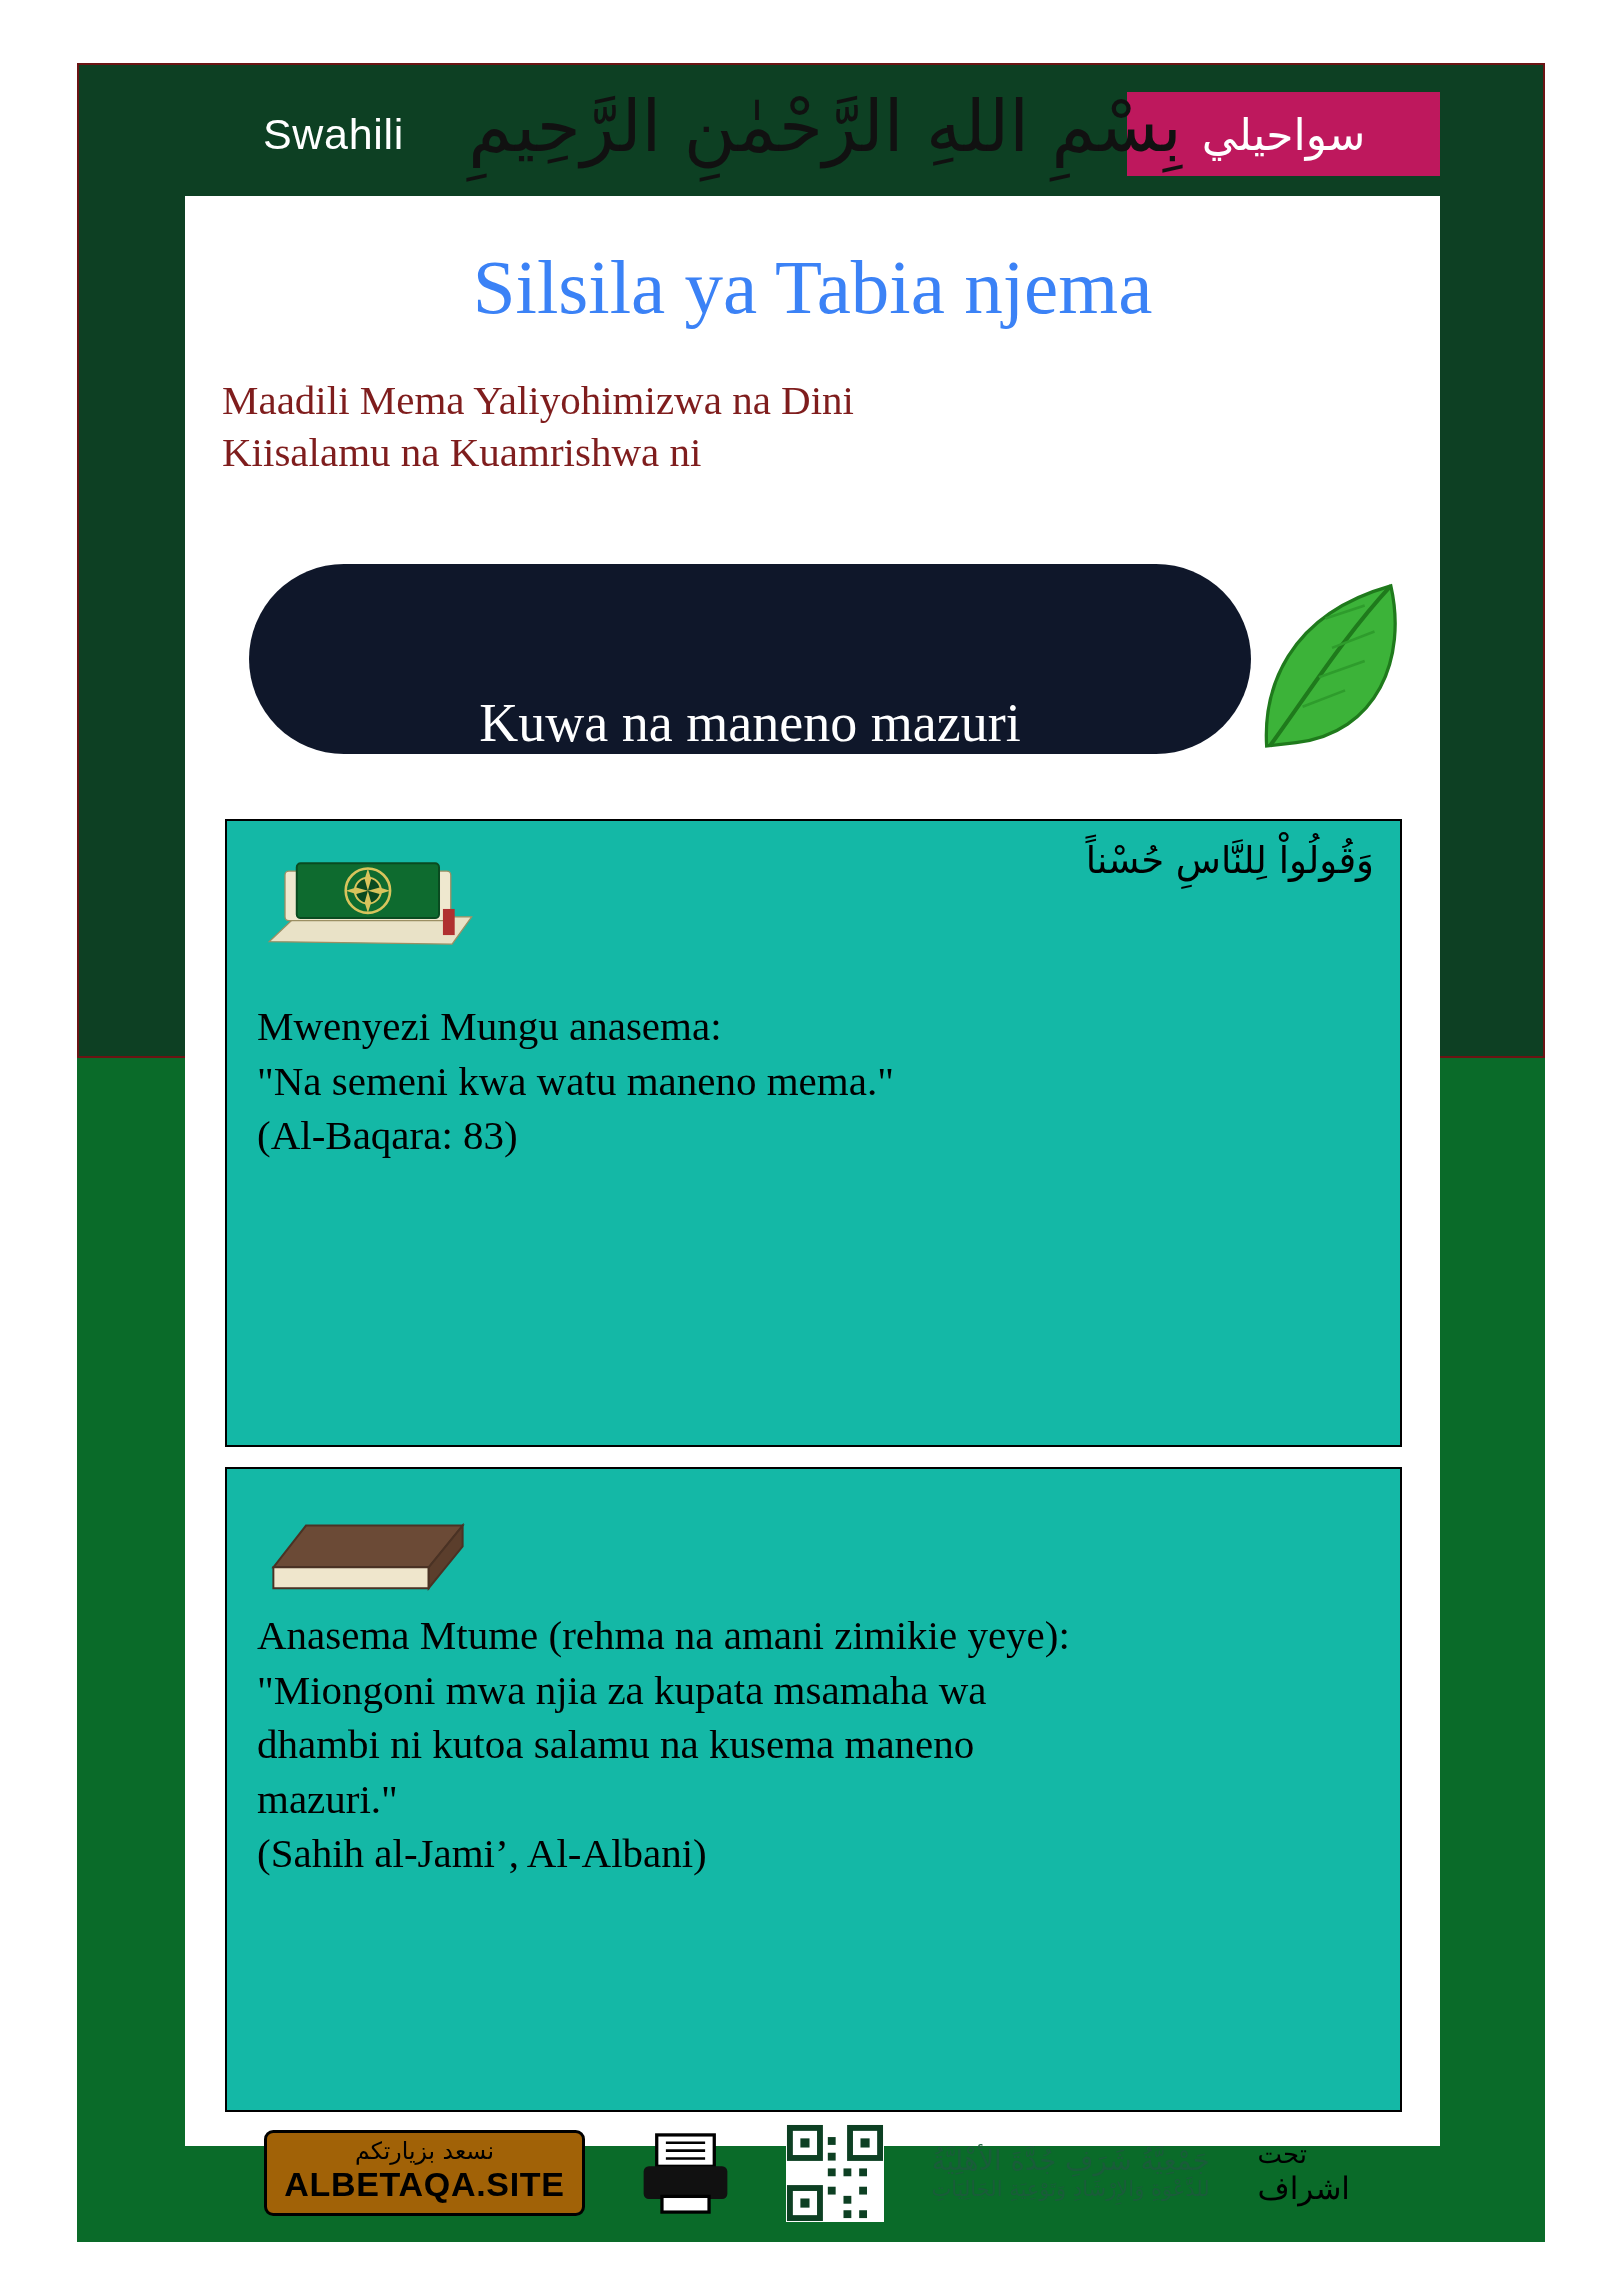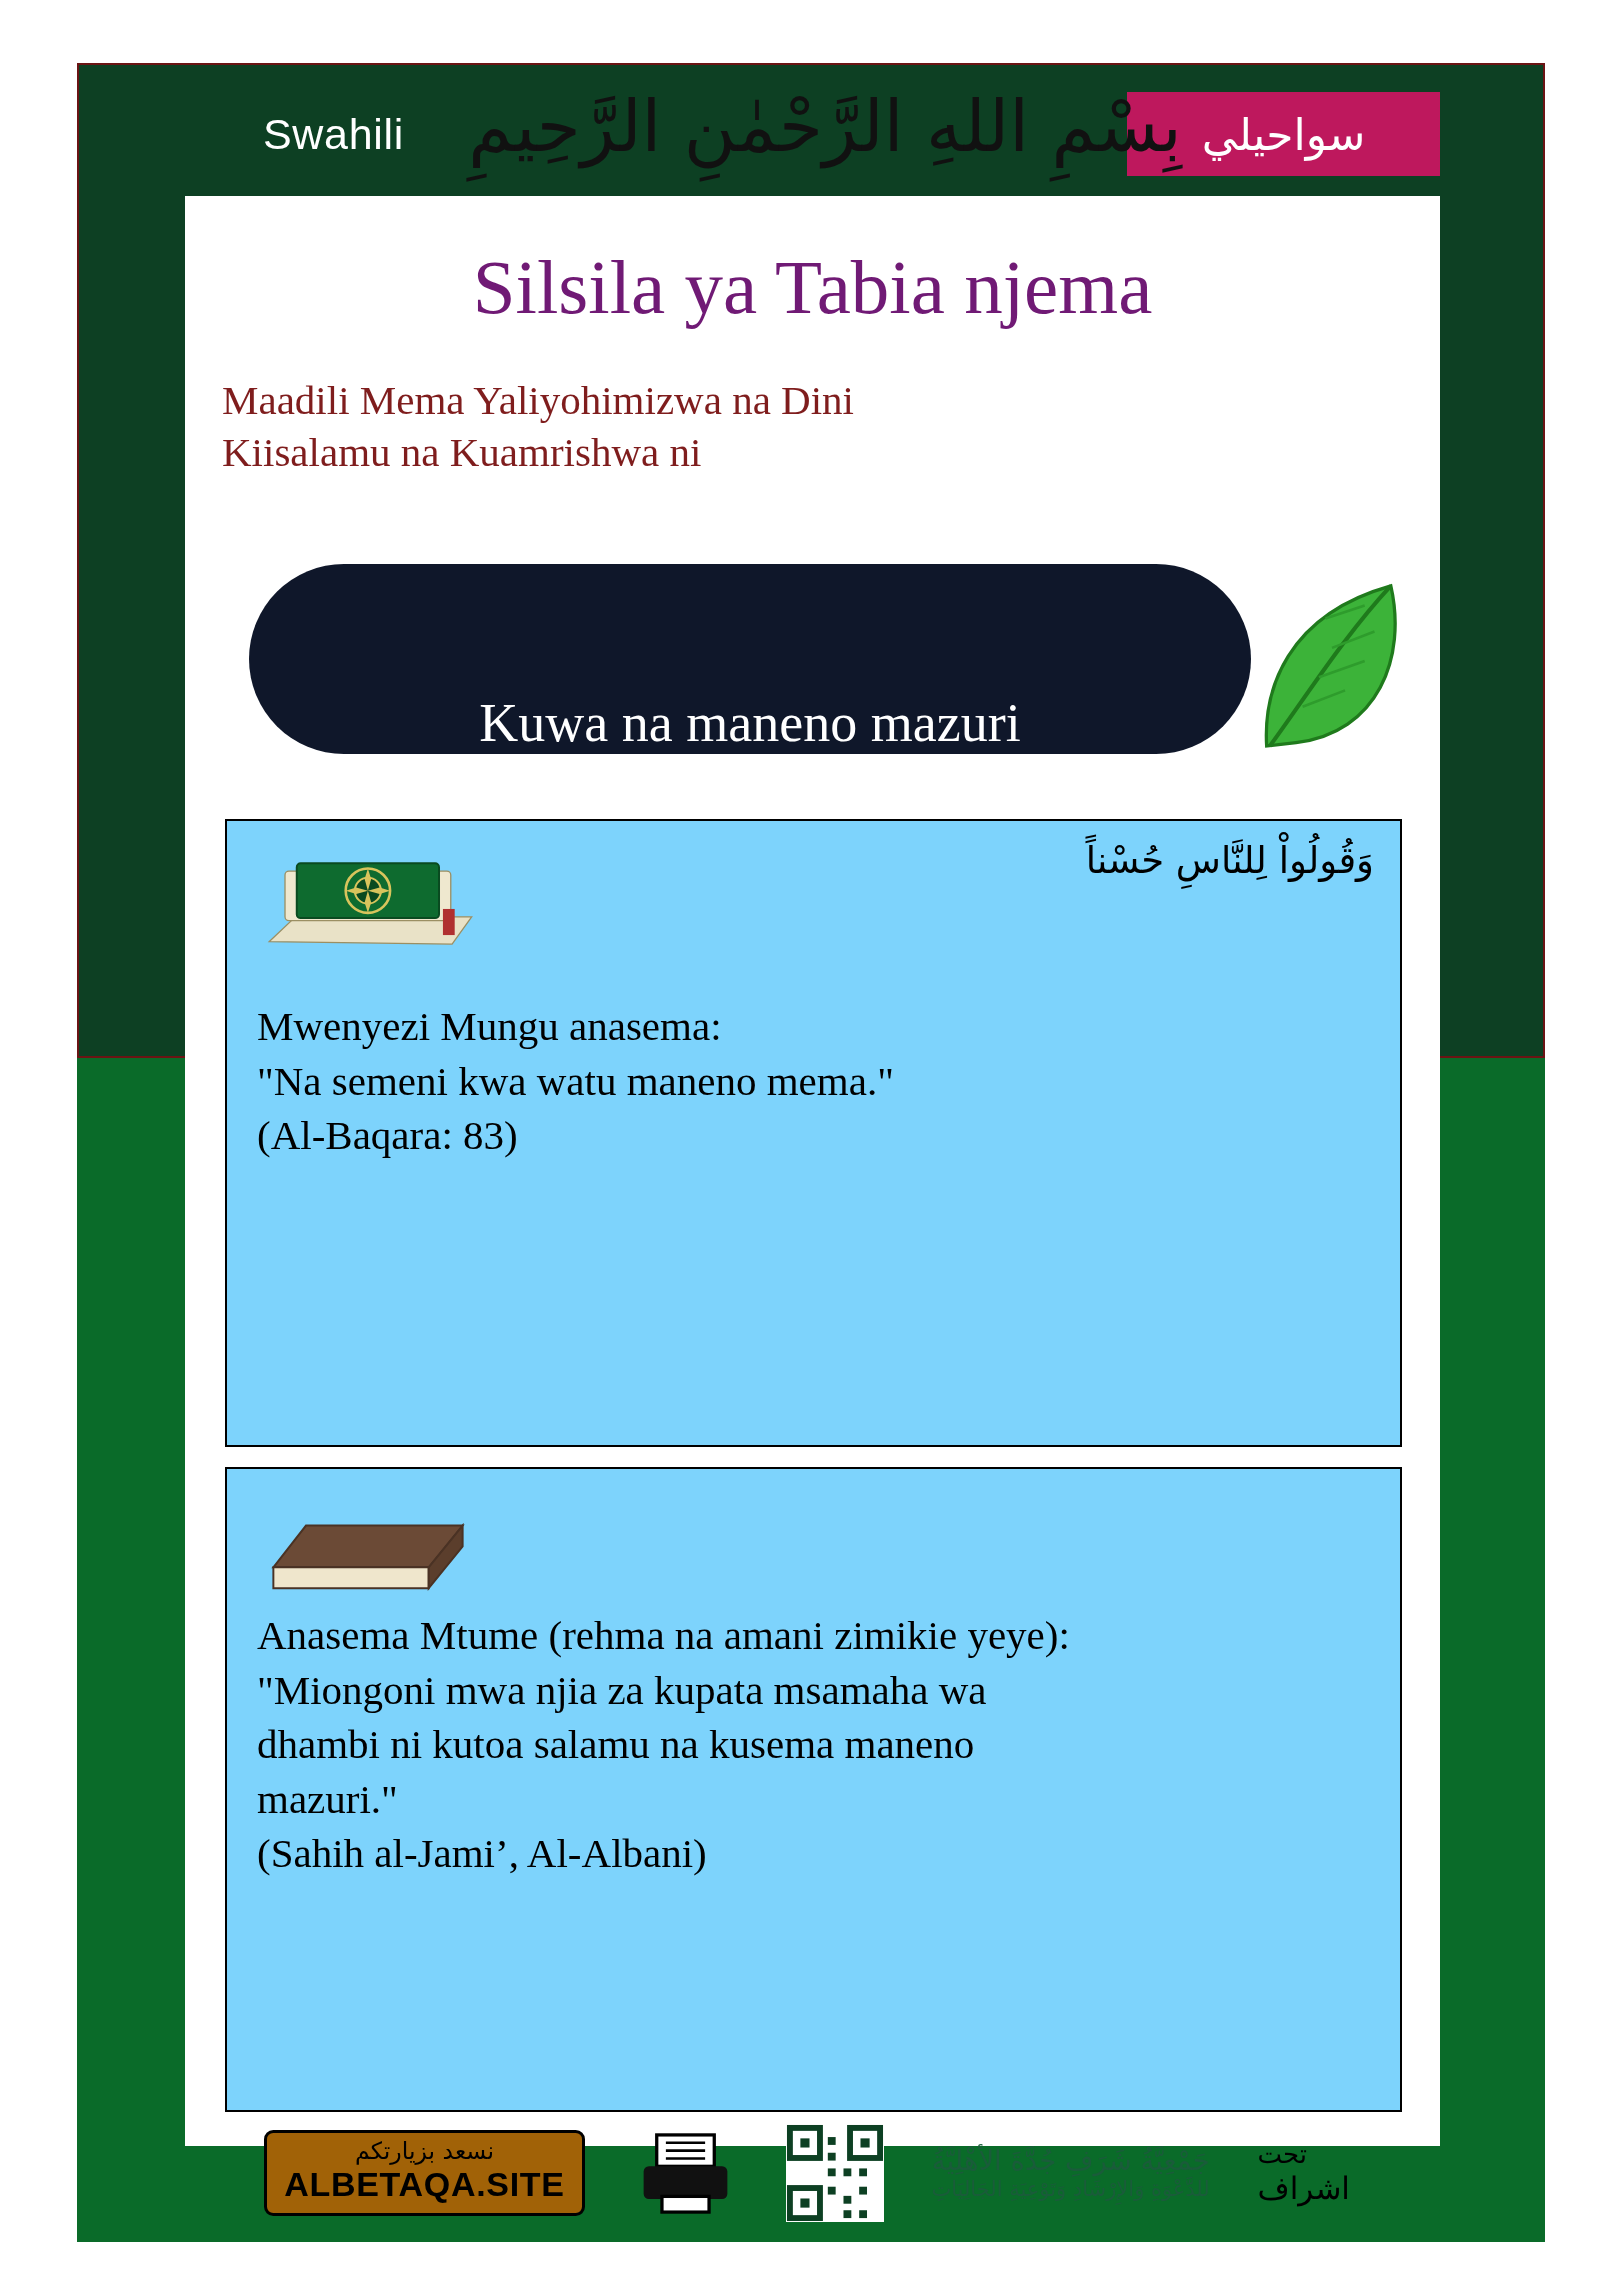--- a/index.html
+++ b/index.html
@@ -115,21 +115,21 @@
   }
 
   
   .main-title {
     position: absolute;
     left: 185px;
     top: 243px;
     width: 1255px;
     text-align: center;
     font-size: 77px;
-    color: #701a75;
+    color: #3b82f6;
     font-family: "Liberation Serif", serif;
   }
   .subtitle {
     position: absolute;
     left: 222px;
     top: 374px;
     width: 1178px;
     font-size: 41px;
     line-height: 1.28;
     color: #7f1d1d;
@@ -160,21 +160,21 @@
     left: 1250px;
     top: 576px;
     width: 164px;
     height: 183px;
   }
 
   
   .box {
     position: absolute;
     border: 2.6px solid #000;
-    background: #7dd3fc;
+    background: #14b8a6;
     box-sizing: border-box;
   }
   .box-quran {
     left: 225px;
     top: 819px;
     width: 1177px;
     height: 628px;
   }
   .box-hadith {
     left: 225px;

